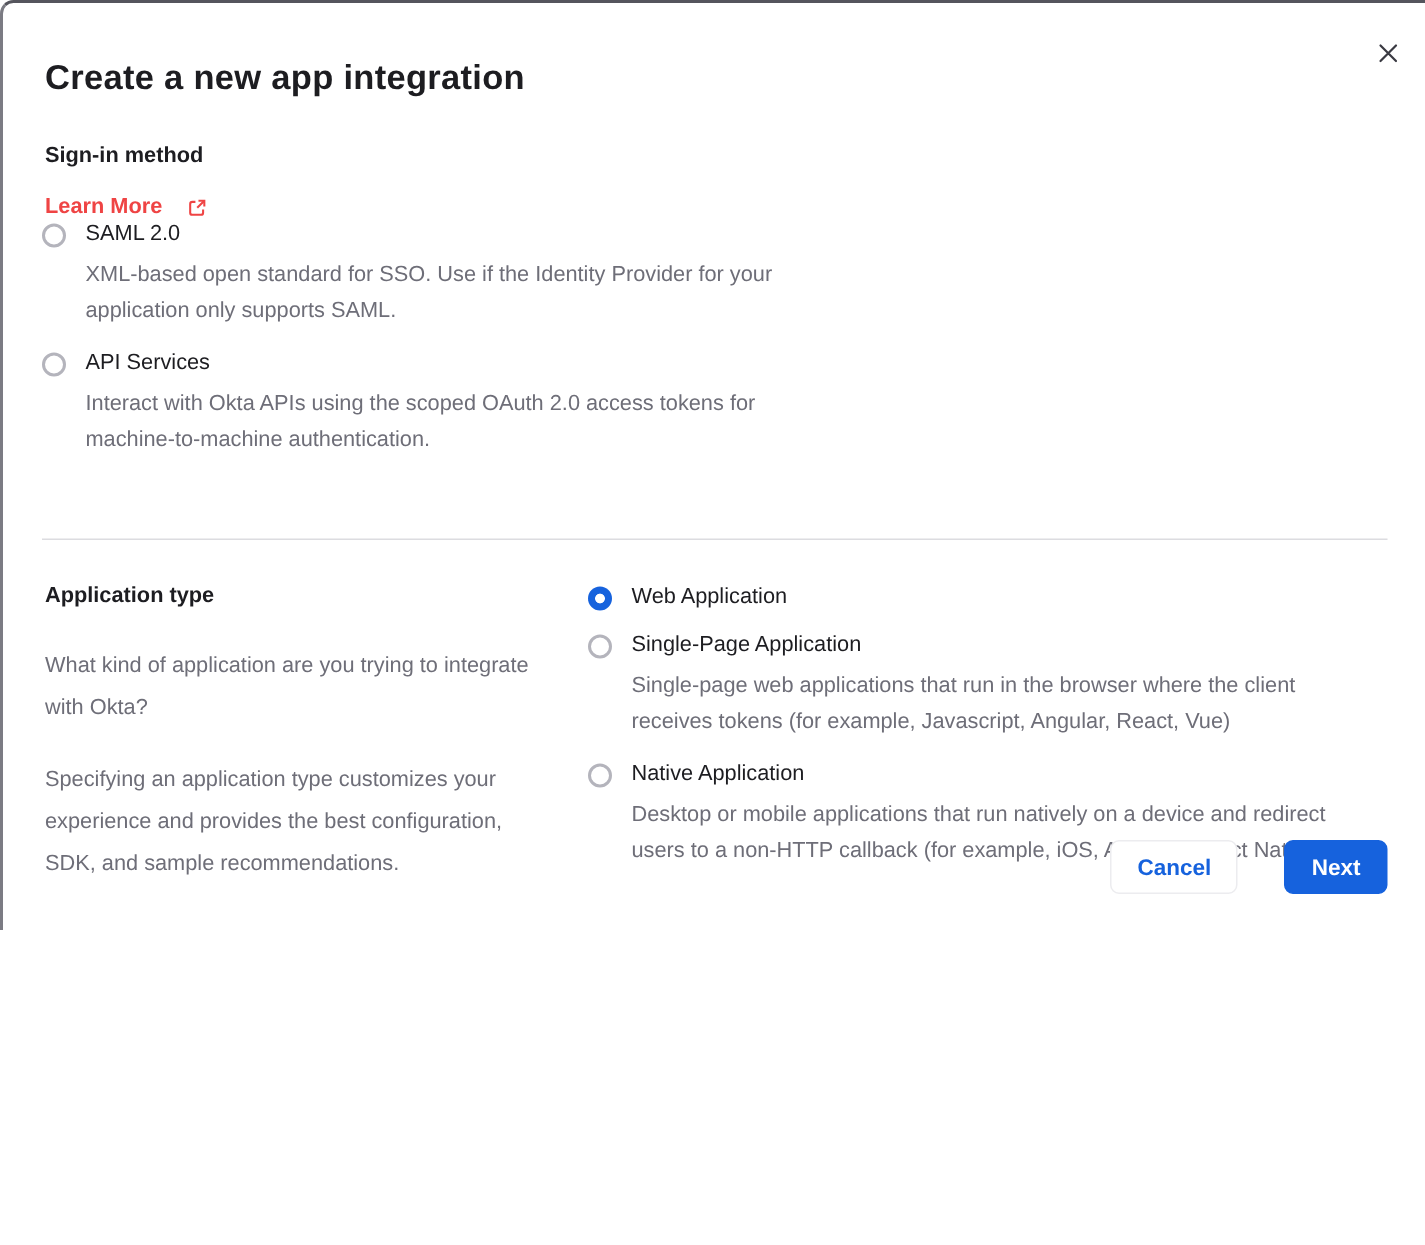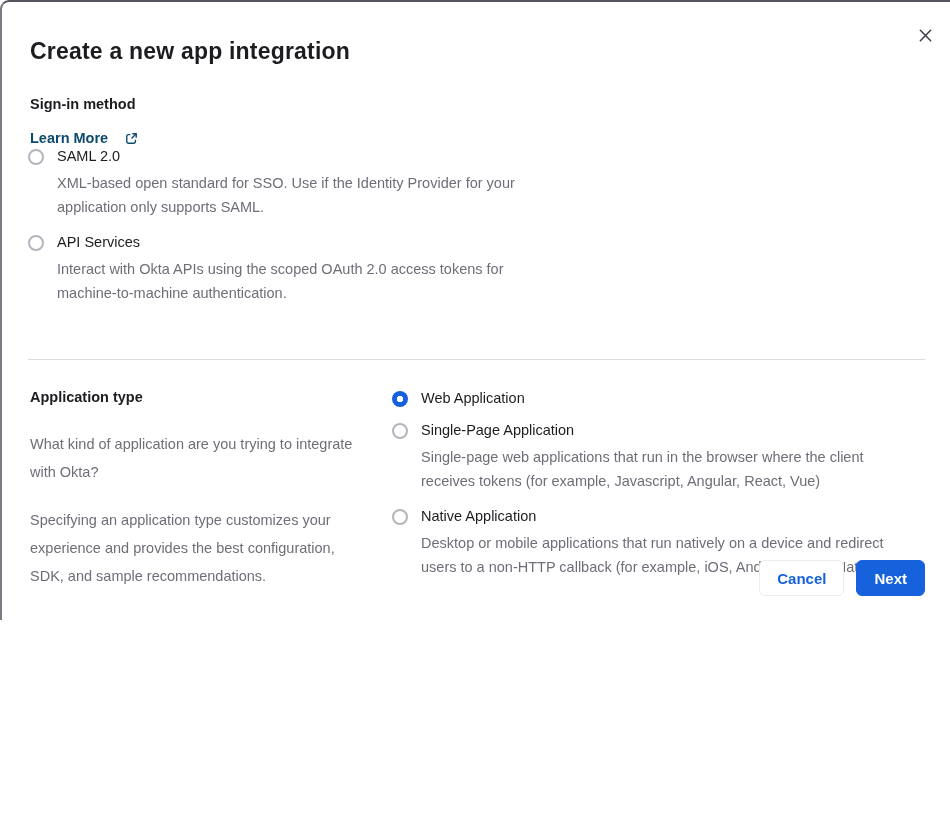--- a/index.html
+++ b/index.html
@@ -36,21 +36,21 @@
   }
   .section { display: flex; align-items: flex-start; }
   .section-1 { margin-top: 31px; flex-direction: column; }
   .section-left { width: 364px; flex-shrink: 0; padding-left: 2px; padding-right: 22px; }
   .section-right { width: 522px; flex-shrink: 0; }
   .col-label { font-size: 14.5px; font-weight: 700; color: #1d1d21; line-height: 17px; }
   .learn-more {
     display: inline-flex; align-items: center; gap: 17px;
     margin-top: 17px;
     font-size: 14.5px; font-weight: 700;
-    color: #0c4a6e; text-decoration: none; cursor: pointer;
+    color: #ef4444; text-decoration: none; cursor: pointer;
   }
   .col-desc {
     font-size: 14.5px; line-height: 28px; color: #6e6e78;
   }
   .col-desc.first { margin-top: 24px; }
   .col-desc.second { margin-top: 20px; }
   .option { display: flex; gap: 13px; margin-bottom: 14px; cursor: pointer; }
   .radio {
     width: 16px; height: 16px; flex-shrink: 0;
     margin-top: 2px;
@@ -63,21 +63,21 @@
     background: radial-gradient(circle, #ffffff 0 3px, #1662dd 3.5px 100%);
   }
   .option-label { font-size: 14.5px; line-height: 18px; color: #1d1d21; font-weight: 400; }
   .option-desc { font-size: 14.5px; line-height: 24px; color: #6e6e78; margin-top: 6px; }
   .divider {
     border: none; border-top: 1px solid #dcdce0;
     margin: 40px 0 29px 0;
   }
   .footer {
     position: absolute; right: 25px; bottom: 24px;
-    display: flex; gap: 12px; align-items: center;
+    display: flex; gap: 31px; align-items: center;
   }
   .btn {
     height: 36px; padding: 0 17px;
     border-radius: 6px;
     font-family: "Liberation Sans", sans-serif;
     font-size: 15px; font-weight: 700;
     cursor: pointer;
   }
   .btn-cancel {
     background: #ffffff; color: #1662dd;

